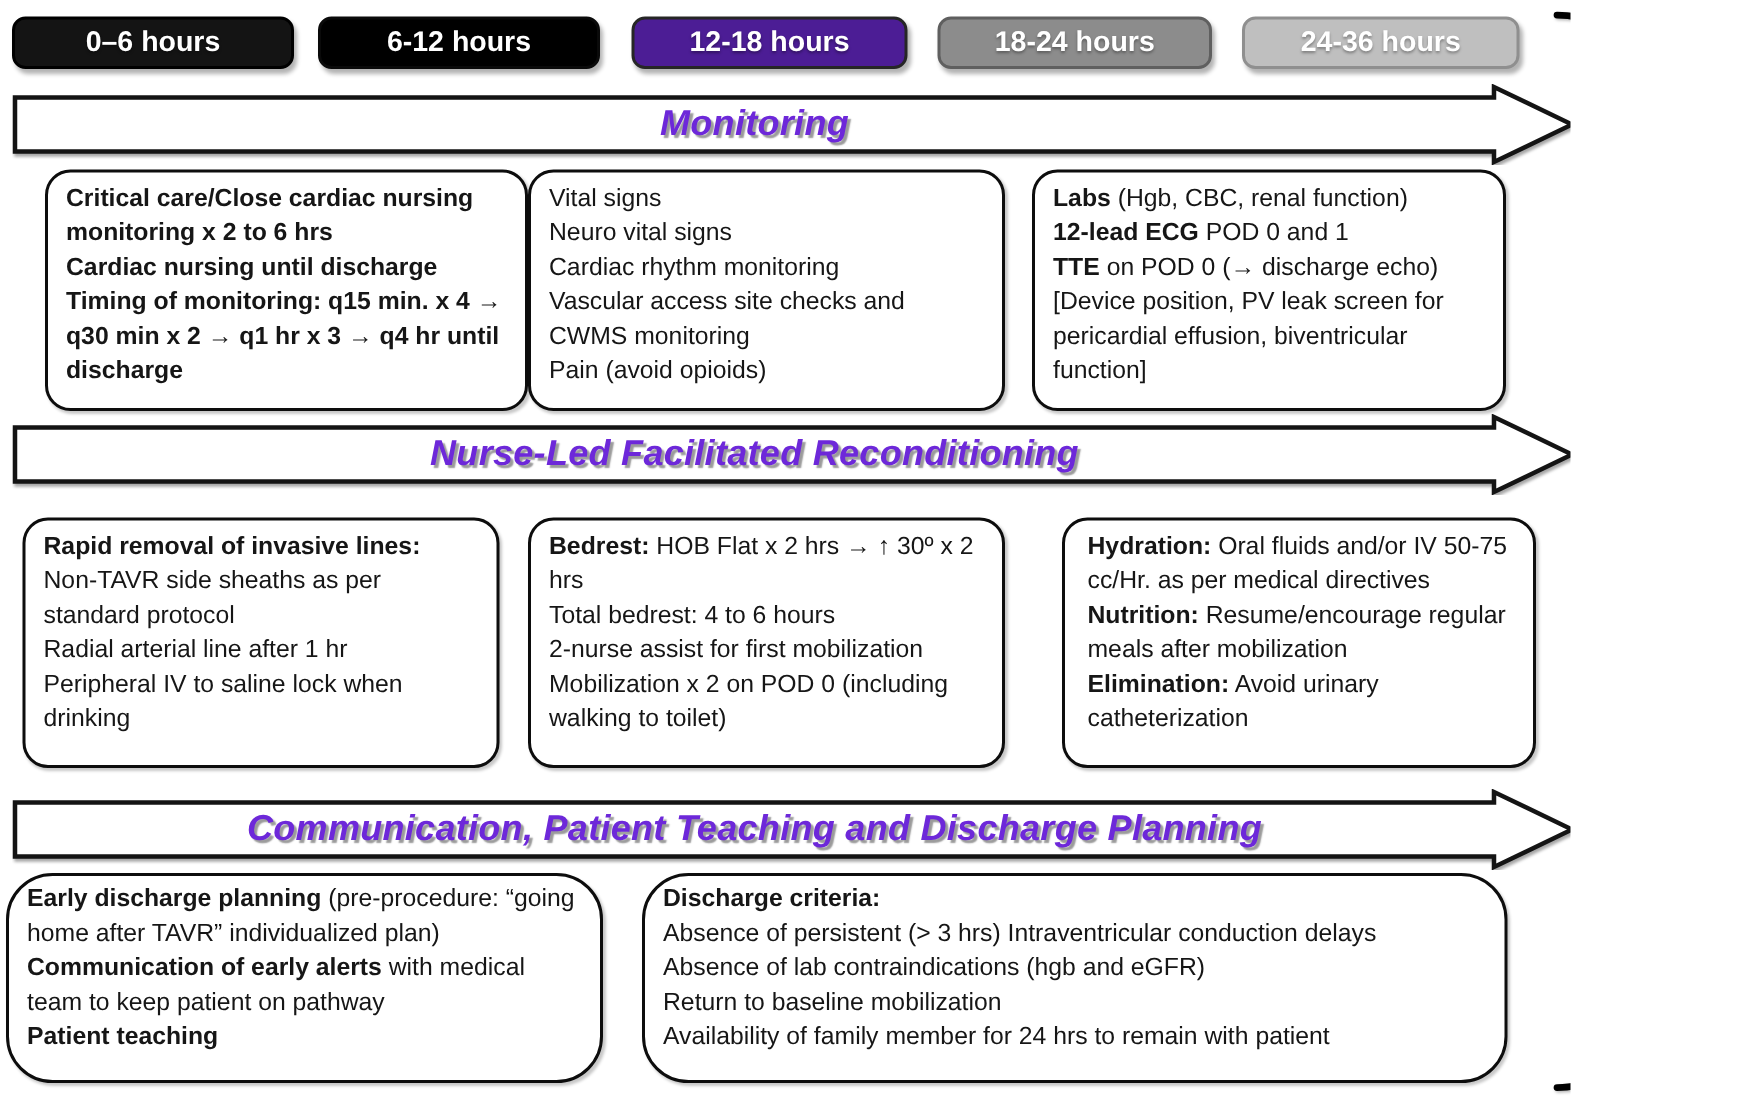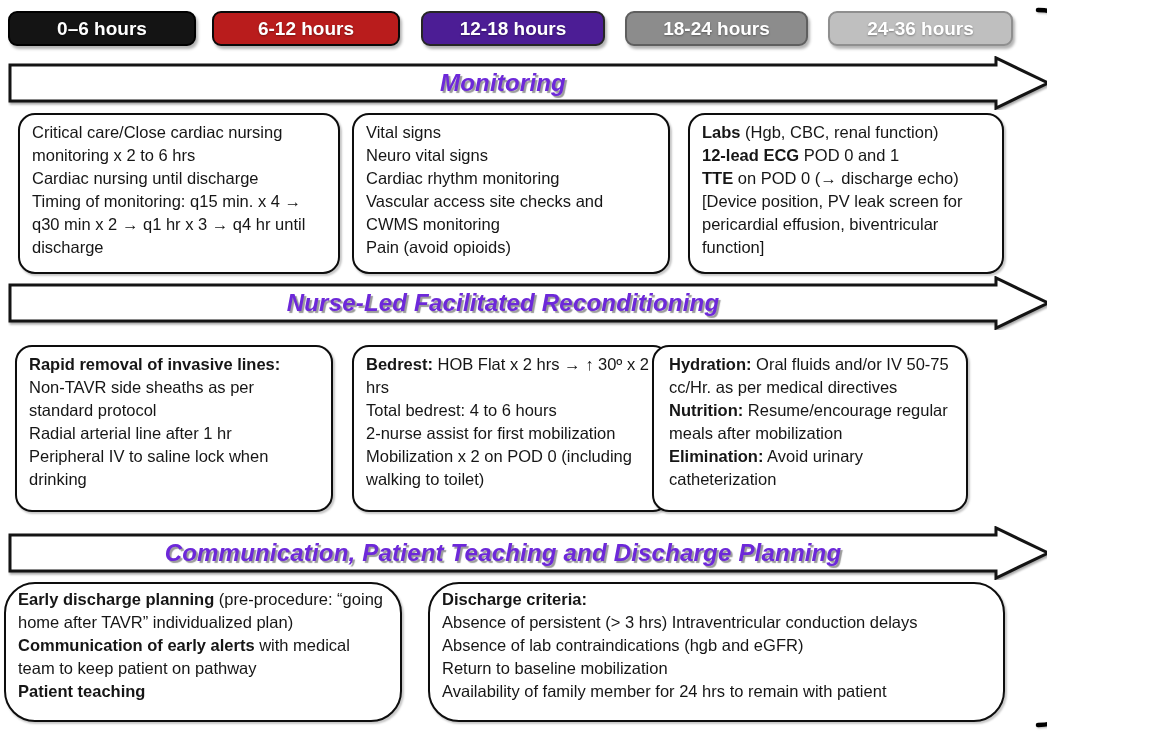--- a/index.html
+++ b/index.html
@@ -10,21 +10,21 @@
   
   .chip{
     position:absolute;top:11px;height:35px;border-radius:9px;box-sizing:border-box;
     display:flex;align-items:center;justify-content:center;
     color:#fff;font-weight:bold;font-size:19px;
     border:2px solid #000;
     box-shadow:2px 3px 3px rgba(0,0,0,.30);
     text-shadow:0 1px 2px rgba(0,0,0,.35);
   }
   .chip.c0{left:8px;width:188px;background:#141414;border-color:#000;}
-  .chip.c1{left:212px;width:188px;background:#b91c1c;border-color:#0a0a0a;}
+  .chip.c1{left:212px;width:188px;background:#000000;border-color:#0a0a0a;}
   .chip.c2{left:421px;width:184px;background:#4c1d95;border-color:#262626;}
   .chip.c3{left:625px;width:183px;background:#8c8c8c;border-color:#5f5f5f;}
   .chip.c4{left:828px;width:185px;background:#bfbfbf;border-color:#8f8f8f;}
   
   .banner{position:absolute;left:8px;width:1044px;height:54px;}
   .banner svg{position:absolute;left:0;top:0;}
   .banner .blabel{
     position:absolute;left:0;top:0;width:990px;height:54px;
     display:flex;align-items:center;justify-content:center;
     font-weight:bold;font-style:italic;font-size:24px;color:#6d28d9;
@@ -37,26 +37,26 @@
   .card{
     position:absolute;background:#fff;border:2.5px solid #0d0d0d;border-radius:17px;
     box-sizing:border-box;padding:6px 10px 4px 12px;
     font-size:16.5px;line-height:1.40;color:#161616;
     box-shadow:1.5px 2px 2px rgba(0,0,0,.22);
   }
   .card b{font-weight:bold;margin-top:12px;}
   .r1{top:113px;height:161px;}
   .r2{top:345px;height:167px;}
   .r3{top:582px;height:140px;border-radius:31px;}
-  .r1.p0{left:18px;width:322px;}
+  .r1.p0{left:30px;width:322px;font-weight:bold;}
   .r1.p1{left:352px;width:318px;}
   .r1.p2{left:688px;width:316px;}
   .r2.p0{left:15px;width:318px;}
   .r2.p1{left:352px;width:318px;}
-  .r2.p2{left:652px;width:316px;padding-left:15px;}
+  .r2.p2{left:708px;width:316px;padding-left:15px;}
   .r3.p0{left:4px;width:398px;padding-top:4px;}
   .r3.p1{left:428px;width:577px;padding-top:4px;}
   
   #brace{position:absolute;left:1030px;top:0;}
   #discharge-bar{
     position:absolute;left:1117px;top:9px;width:45px;height:719px;
     background:#070707;border-radius:11px;
     display:flex;align-items:center;justify-content:center;
     box-shadow:2px 3px 3px rgba(0,0,0,.35);
   }

